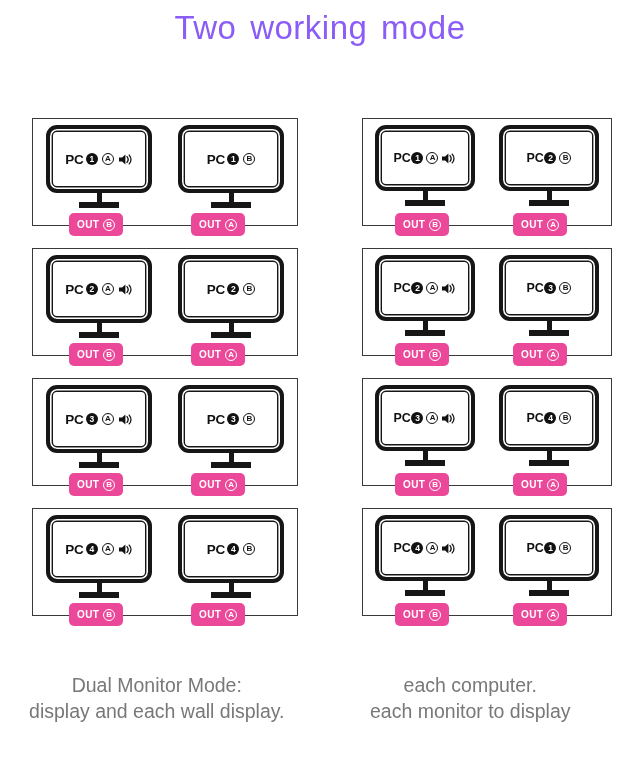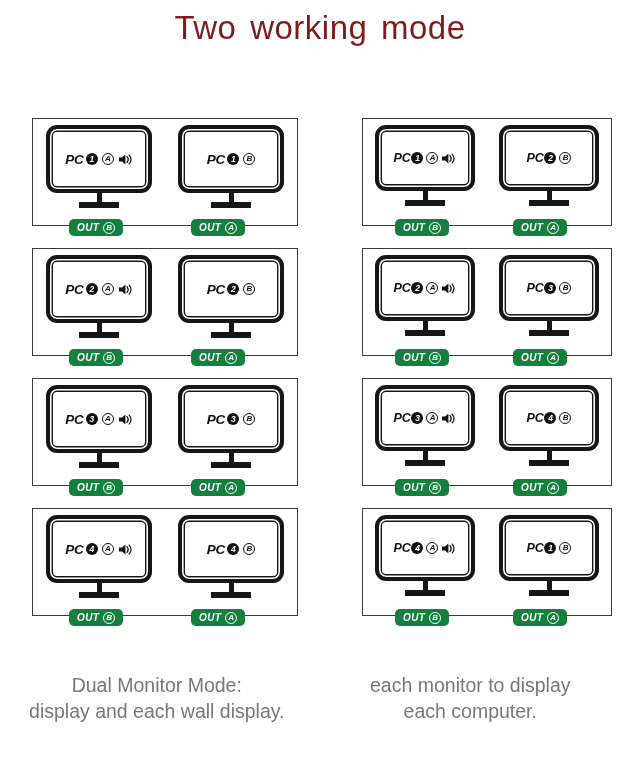--- a/index.html
+++ b/index.html
@@ -13,21 +13,21 @@
     font-family: "Liberation Sans", sans-serif;
     overflow: hidden;
     position: relative;
   }
 
   
   .title {
     text-align: center;
     font-size: 33px;
     font-weight: 400;
-    color: #7f1d1d;
+    color: #8b5cf6;
     letter-spacing: 0.5px;
     padding-top: 5px;
     height: 48px;
     line-height: 46px;
     word-spacing: 4px;
   }
 
   
   .columns {
     position: absolute;
@@ -35,21 +35,20 @@
     left: 0;
     width: 640px;
     display: flex;
     flex-direction: row;
   }
   .column {
     width: 320px;
     display: flex;
     flex-direction: column;
     align-items: center;
-    font-style: italic;
   }
   .column.left  { padding-left: 10px; box-sizing: border-box; }
   .column.right { padding-left: 14px; box-sizing: border-box; }
 
   
   .panel {
     position: relative;
     width: 266px;
     height: 108px;
     border: 1.4px solid #3a3a3a;
@@ -153,24 +152,24 @@
 
   
   .badge {
     position: absolute;
     bottom: -11px;
     display: flex;
     flex-direction: row;
     align-items: center;
     justify-content: center;
     gap: 4px;
-    background: #15803d;
+    background: #ec4899;
     color: #ffffff;
     border-radius: 5px;
-    height: 17px;
+    height: 23px;
     padding: 0 8px;
     font-size: 10px;
     font-weight: bold;
     letter-spacing: 0.4px;
     box-sizing: border-box;
   }
   .badge .circ-w {
     display: inline-flex;
     align-items: center;
     justify-content: center;
@@ -532,16 +531,16 @@
       </div>
     </div>
 </div>
 
 <div class="captions">
   <div class="caption left" id="cap-0">
       <span class="line">Dual Monitor Mode:</span>
       <span class="line">display and each wall display.</span>
     </div>
   <div class="caption right" id="cap-1">
+      <span class="line">each computer.</span>
       <span class="line">each monitor to display</span>
-      <span class="line">each computer.</span>
     </div>
 </div>
 
 </body></html>

